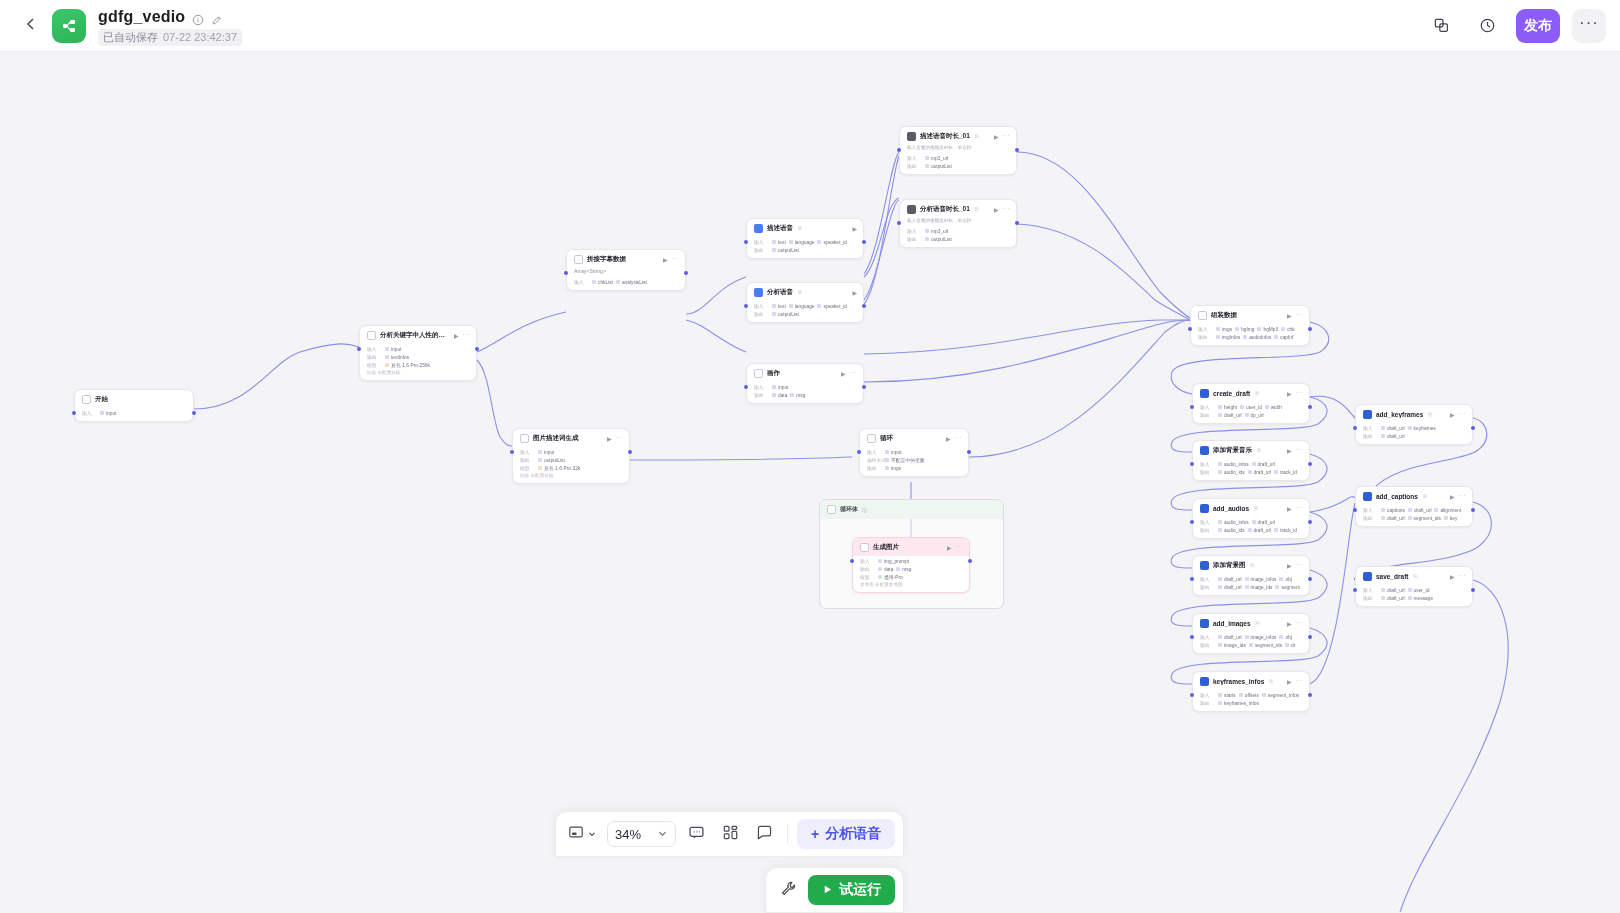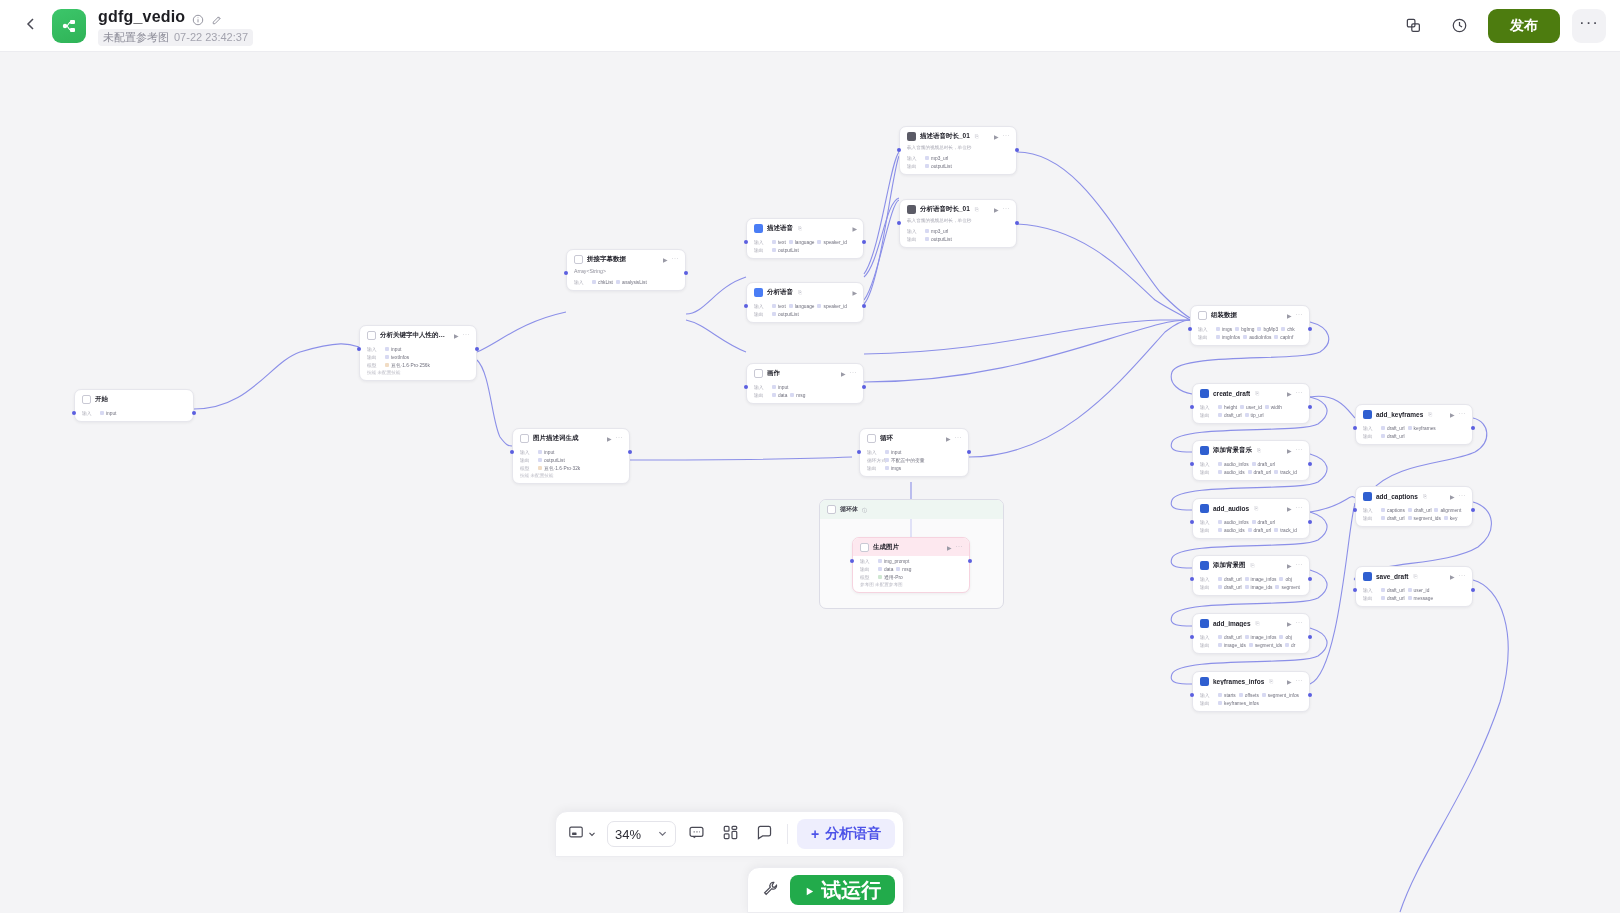--- a/index.html
+++ b/index.html
@@ -48,22 +48,22 @@
   .topbar-right {
     margin-left: auto; margin-right: 14px;
     display: flex; align-items: center; gap: 12px;
   }
   .icon-btn {
     width: 34px; height: 34px; border-radius: 8px;
     display: flex; align-items: center; justify-content: center;
     color: #42424d; cursor: pointer;
   }
   .publish-btn {
-    height: 34px; padding: 0 22px; border-radius: 9px;
-    background: #4d7c0f; color: #fff;
+    height: 34px; padding: 0 8px; border-radius: 9px;
+    background: #8b5cf6; color: #fff;
     font-size: 14px; font-weight: bold;
     display: flex; align-items: center; justify-content: center;
     cursor: pointer; border: none;
   }
   .more-btn {
     width: 34px; height: 34px; border-radius: 9px;
     background: #f2f2f5; color: #4a4a55;
     display: flex; align-items: center; justify-content: center;
     font-size: 17px; letter-spacing: 1px; cursor: pointer;
     padding-bottom: 6px;
@@ -198,21 +198,21 @@
   .tb-sep { width: 1px; height: 20px; background: #e8e8ee; margin: 0 3px; }
   .add-node-btn {
     height: 30px; padding: 0 14px; border-radius: 8px;
     background: #eeeefd; color: #4d53e8;
     font-size: 14px; font-weight: bold;
     display: flex; align-items: center; gap: 6px; cursor: pointer;
   }
   .run-btn {
     height: 30px; padding: 4px 14px; border-radius: 8px;
     background: #22ab4b; color: #fff;
-    font-size: 20px; font-weight: bold;
+    font-size: 14px; font-weight: bold;
     display: flex; align-items: center; gap: 6px; cursor: pointer;
   }
 </style>
 </head>
 <body>
 
 <div class="topbar">
   <div class="back-btn">
     <span>
       <svg width="16" height="16" viewBox="0 0 16 16" fill="none" stroke="currentColor" stroke-width="1.5">
@@ -238,21 +238,21 @@
           </svg>
       </span>
       <span class="t-ico">
         <svg width="12" height="12" viewBox="0 0 16 16" fill="none" stroke="currentColor" stroke-width="1.2">
             <path d="M3 10.8V13h2.2l7-7-2.2-2.2-7 7z"></path>
             <path d="M9.2 4.2 11.4 6.4"></path>
           </svg>
       </span>
     </div>
     <div class="save-row">
-      <span class="save-text">未配置参考图</span>
+      <span class="save-text">已自动保存</span>
       <span class="save-time">07-22 23:42:37</span>
     </div>
   </div>
 
   <div class="topbar-right">
     <div class="icon-btn">
       <svg width="17" height="17" viewBox="0 0 18 18" fill="none" stroke="currentColor" stroke-width="1.3">
         <rect x="2.5" y="2.5" width="8" height="8" rx="1.4"></rect>
           <rect x="7.2" y="7.2" width="8" height="8" rx="1.4"></rect>
       </svg>

